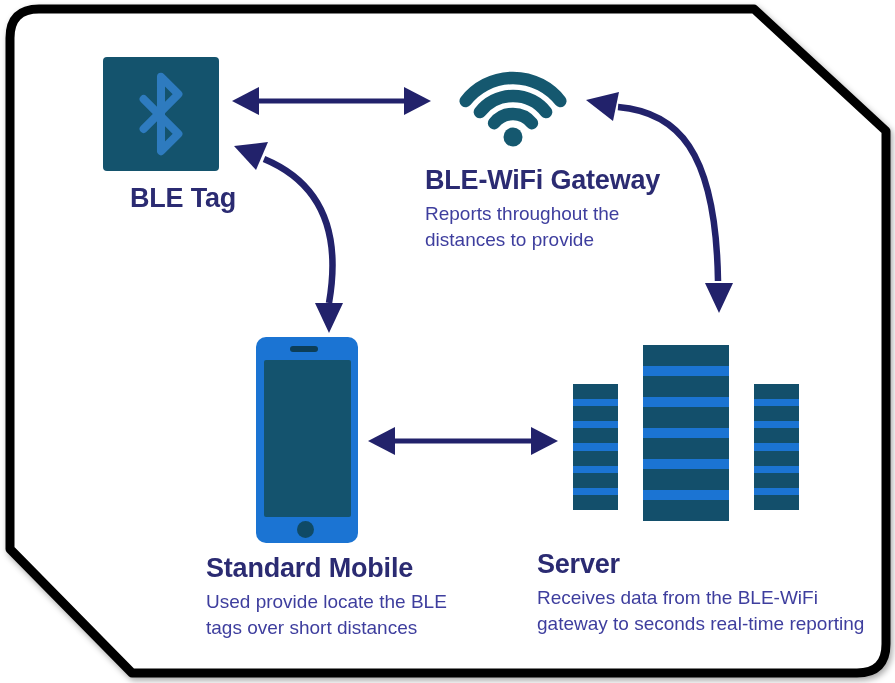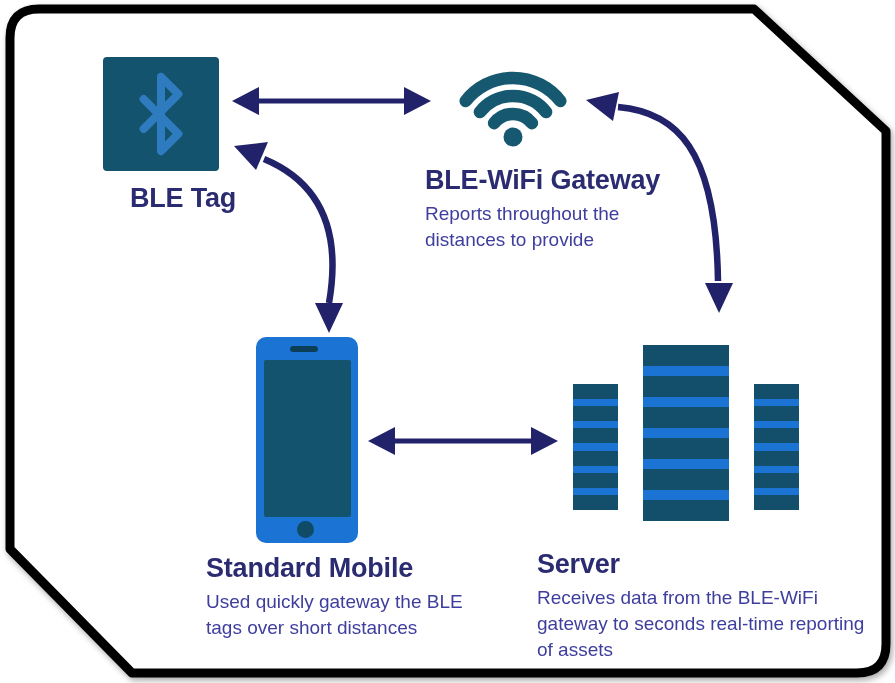--- a/index.html
+++ b/index.html
@@ -98,27 +98,26 @@
     <div class="node-title">BLE-WiFi Gateway</div>
     <div class="node-desc">
       <div>Reports throughout the</div>
       <div>distances to provide</div>
     </div>
   </div>
 
   <div class="node-text t-mobile">
     <div class="node-title">Standard Mobile</div>
     <div class="node-desc">
-      <div>Used quickly gateway the BLE</div>
+      <div>Used provide locate the BLE</div>
       <div>tags over short distances</div>
     </div>
   </div>
 
   <div class="node-text t-server">
     <div class="node-title">Server</div>
     <div class="node-desc">
       <div>Receives data from the BLE-WiFi</div>
       <div>gateway to seconds real-time reporting</div>
-      <div>of assets</div>
     </div>
   </div>
 
 </div>
 
 </body></html>

